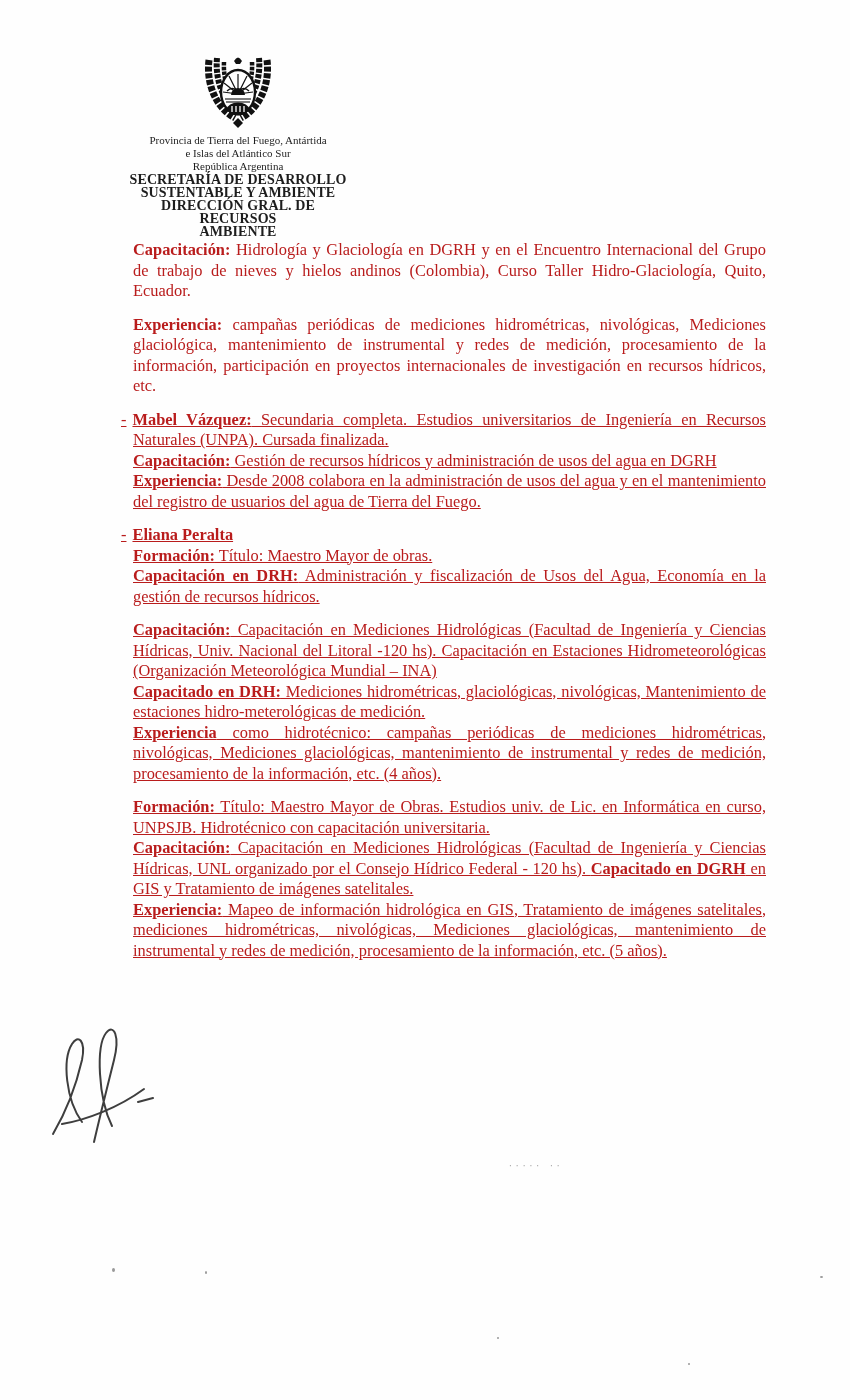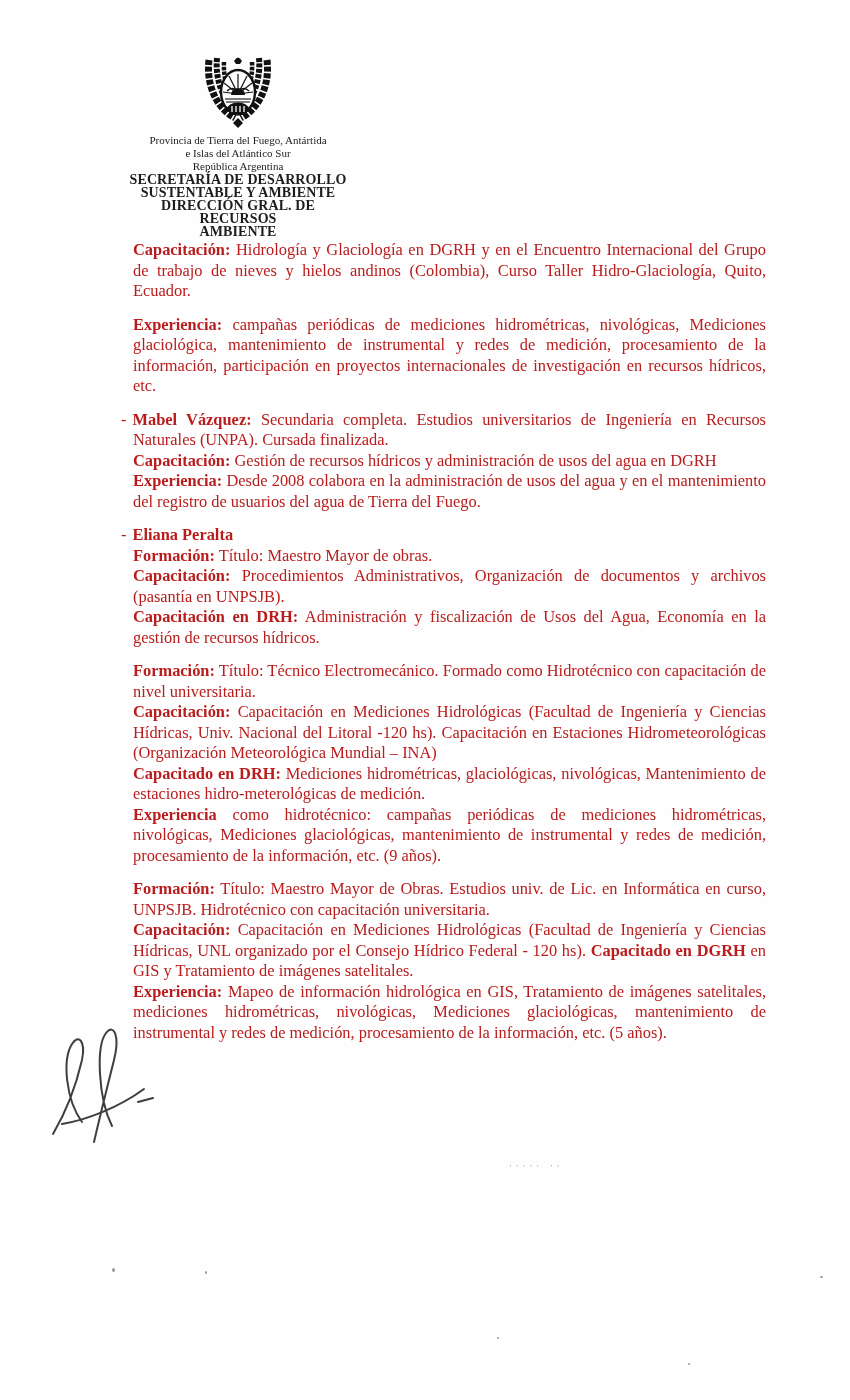--- a/index.html
+++ b/index.html
@@ -19,21 +19,21 @@
   .lh-line.caps { font-weight:700; font-size:14px; letter-spacing:.1px; }
   
   .content {
     position:absolute; left:133px; top:240px; width:633px;
     font-size:16.4px; line-height:20.5px; text-align:justify;
     color:#b91c1c;
   }
   .para { margin:0; }
   .para b { font-weight:700; }
   .gap { margin-top:13px; }
-  .entry { margin-top:13px; }
+  .entry { margin-top:13px;text-decoration:underline; }
   .hang { text-indent:-12px; }
   .dash { margin-right:6px; }
   
   .signature { position:absolute; left:46px; top:1022px; }
   
   .artifact-dots {
     position:absolute; left:508px; top:1162px;
     font-size:8px; letter-spacing:2px; color:#8a8a8a; opacity:.75;
     font-family:"DejaVu Sans Mono",monospace;
   }
@@ -109,29 +109,27 @@
 
     <section class="entry">
       <p class="para hang"><span class="dash">-</span><b>Mabel Vázquez:</b><span> Secundaria completa. Estudios universitarios de Ingeniería en Recursos Naturales (UNPA). Cursada finalizada.</span></p>
       <p class="para"><b>Capacitación:</b><span> Gestión de recursos hídricos y administración de usos del agua en DGRH</span></p>
       <p class="para"><b>Experiencia:</b><span> Desde 2008 colabora en la administración de usos del agua y en el mantenimiento del registro de usuarios del agua de Tierra del Fuego.</span></p>
     </section>
 
     <section class="entry">
       <p class="para hang"><span class="dash">-</span><b>Eliana Peralta</b></p>
       <p class="para"><b>Formación:</b><span> Título: Maestro Mayor de obras.</span></p>
-      <p class="para"><b>Capacitación:</b><span> Procedimientos Administrativos, Organización de documentos y archivos (pasantía en UNPSJB).</span></p>
       <p class="para"><b>Capacitación en DRH:</b><span> Administración y fiscalización de Usos del Agua, Economía en la gestión de recursos hídricos.</span></p>
     </section>
 
     <section class="entry">
-      <p class="para"><b>Formación:</b><span> Título: Técnico Electromecánico. Formado como Hidrotécnico con capacitación de nivel universitaria.</span></p>
       <p class="para"><b>Capacitación:</b><span> Capacitación en Mediciones Hidrológicas (Facultad de Ingeniería y Ciencias Hídricas, Univ. Nacional del Litoral -120 hs). Capacitación en Estaciones Hidrometeorológicas (Organización Meteorológica Mundial – INA)</span></p>
       <p class="para"><b>Capacitado en DRH:</b><span> Mediciones hidrométricas, glaciológicas, nivológicas, Mantenimiento de estaciones hidro-meterológicas de medición.</span></p>
-      <p class="para"><b>Experiencia</b><span> como hidrotécnico: campañas periódicas de mediciones hidrométricas, nivológicas, Mediciones glaciológicas, mantenimiento de instrumental y redes de medición, procesamiento de la información, etc. (9 años).</span></p>
+      <p class="para"><b>Experiencia</b><span> como hidrotécnico: campañas periódicas de mediciones hidrométricas, nivológicas, Mediciones glaciológicas, mantenimiento de instrumental y redes de medición, procesamiento de la información, etc. (4 años).</span></p>
     </section>
 
     <section class="entry">
       <p class="para"><b>Formación:</b><span> Título: Maestro Mayor de Obras. Estudios univ. de Lic. en Informática en curso, UNPSJB. Hidrotécnico con capacitación universitaria.</span></p>
       <p class="para"><b>Capacitación:</b><span> Capacitación en Mediciones Hidrológicas (Facultad de Ingeniería y Ciencias Hídricas, UNL organizado por el Consejo Hídrico Federal - 120 hs). </span><b>Capacitado en DGRH</b><span> en GIS y Tratamiento de imágenes satelitales.</span></p>
       <p class="para"><b>Experiencia:</b><span> Mapeo de información hidrológica en GIS, Tratamiento de imágenes satelitales, mediciones hidrométricas, nivológicas, Mediciones glaciológicas, mantenimiento de instrumental y redes de medición, procesamiento de la información, etc. (5 años).</span></p>
     </section>
 
   </main>
 

